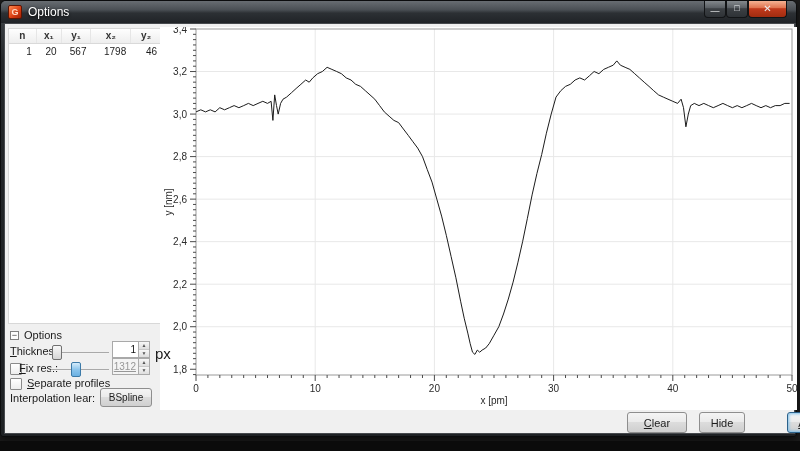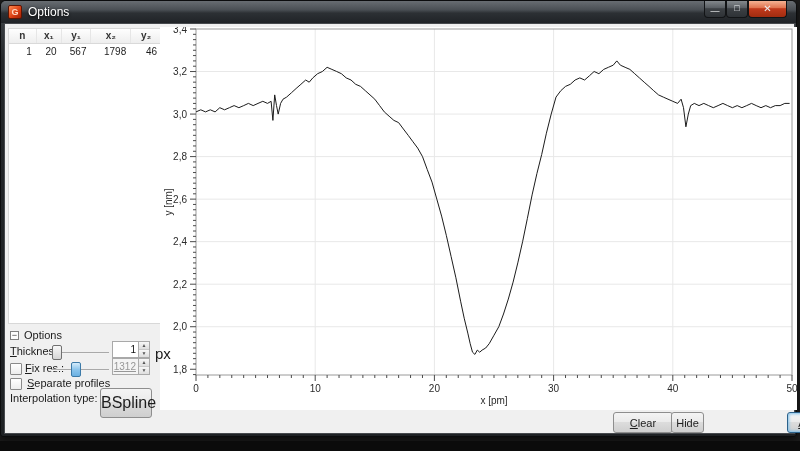--- a/index.html
+++ b/index.html
@@ -72,23 +72,23 @@
     background:linear-gradient(#f7f7f7,#dedede); }
   .spin-btn:first-child { border-bottom:1px solid #c9c9c9; }
   .unit { position:absolute; font-size:15px; color:#1b1b1b; }
 
   .checkbox { position:absolute; width:12px; height:12px; background:linear-gradient(#fff,#ededed);
     border:1px solid #8a8a8a; border-radius:1px; }
 
   .btn { position:absolute; height:21px; font-size:11px; color:#1d1d1d; text-align:center;
     background:linear-gradient(180deg,#f4f4f4 0%,#ebebeb 45%,#dddddd 46%,#cfcfcf 100%);
     border:1px solid #8e8e8e; border-radius:3px; font-family:"Liberation Sans",sans-serif; }
-  .combo { left:95px; top:364px; width:52px; height:30px; font-size:16px; }
-  .btn-clear { left:608px; top:388px; width:60px; }
-  .btn-hide  { left:666px; top:388px; width:33px; }
+  .combo { left:95px; top:364px; width:52px; height:19px; font-size:10px; }
+  .btn-clear { left:622px; top:388px; width:60px; }
+  .btn-hide  { left:694px; top:388px; width:46px; }
   .btn-apply { left:736px; top:388px; width:50px; border-color:#2c628b;
     box-shadow:inset 0 0 3px 1px #7fc0ea;margin-left:46px; }
 </style>
 </head>
 <body>
 
 <div class="window">
   <div class="titlebar">
     <div class="app-icon">G</div>
     <div class="title-text">Options</div>
@@ -281,37 +281,37 @@
     <div class="spin" style="left:107px;top:317px">
       <input value="1" style="">
       <div class="spin-btns">
         <div class="spin-btn">▲</div>
         <div class="spin-btn">▼</div>
       </div>
     </div>
     <span class="unit" style="left:150px;top:321px">px</span>
 
     <div class="checkbox" style="left:5px;top:339px"></div>
-    <span class="opt-label" style="left:20px;top:338px"><span class="accel">F</span><span>ix res.:</span></span>
+    <span class="opt-label" style="left:14px;top:338px"><span class="accel">F</span><span>ix res.:</span></span>
     <div class="slider" style="left:46px;top:337px">
       <div class="groove"></div>
       <div class="handle blue" style="left:20px"></div>
     </div>
     <div class="spin disabled" style="left:107px;top:334px">
       <input value="1312" style="">
       <div class="spin-btns">
         <div class="spin-btn">▲</div>
         <div class="spin-btn">▼</div>
       </div>
     </div>
 
     <div class="checkbox" style="left:5px;top:354px"></div>
     <span class="opt-label" style="left:22px;top:353px"><span class="accel">S</span><span>eparate profiles</span></span>
 
-    <span class="opt-label" style="left:5px;top:368px">Interpolation type:</span>
+    <span class="opt-label" style="left:5px;top:368px">Interpolation lear:</span>
     <button class="btn combo">BSpline</button>
 
     <button class="btn btn-clear"><span class="accel">C</span><span>lear</span></button>
     <button class="btn btn-hide"><span>Hide</span></button>
     <button class="btn btn-apply"><span class="accel">A</span><span>pply</span></button>
   </div>
 </div>
 
 <div class="taskbar-strip"></div>
 

